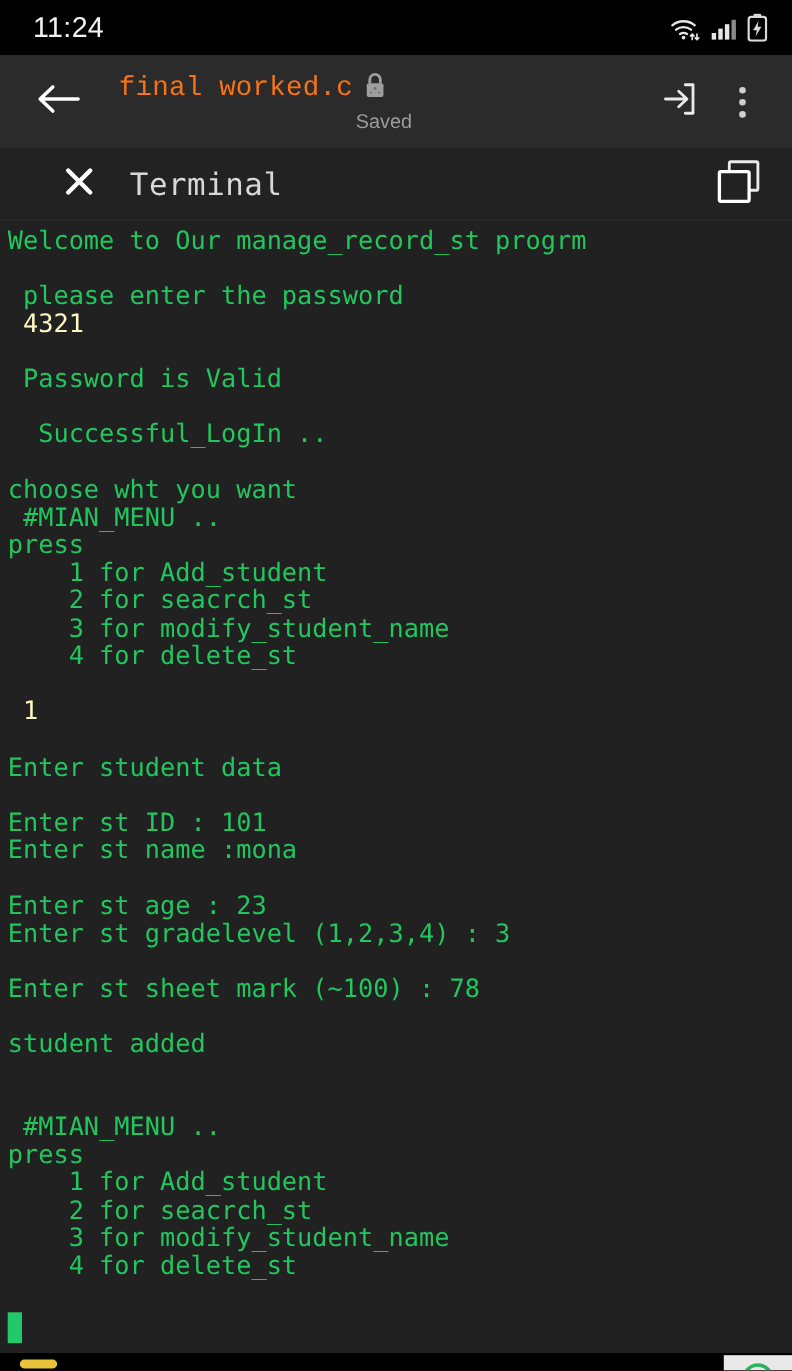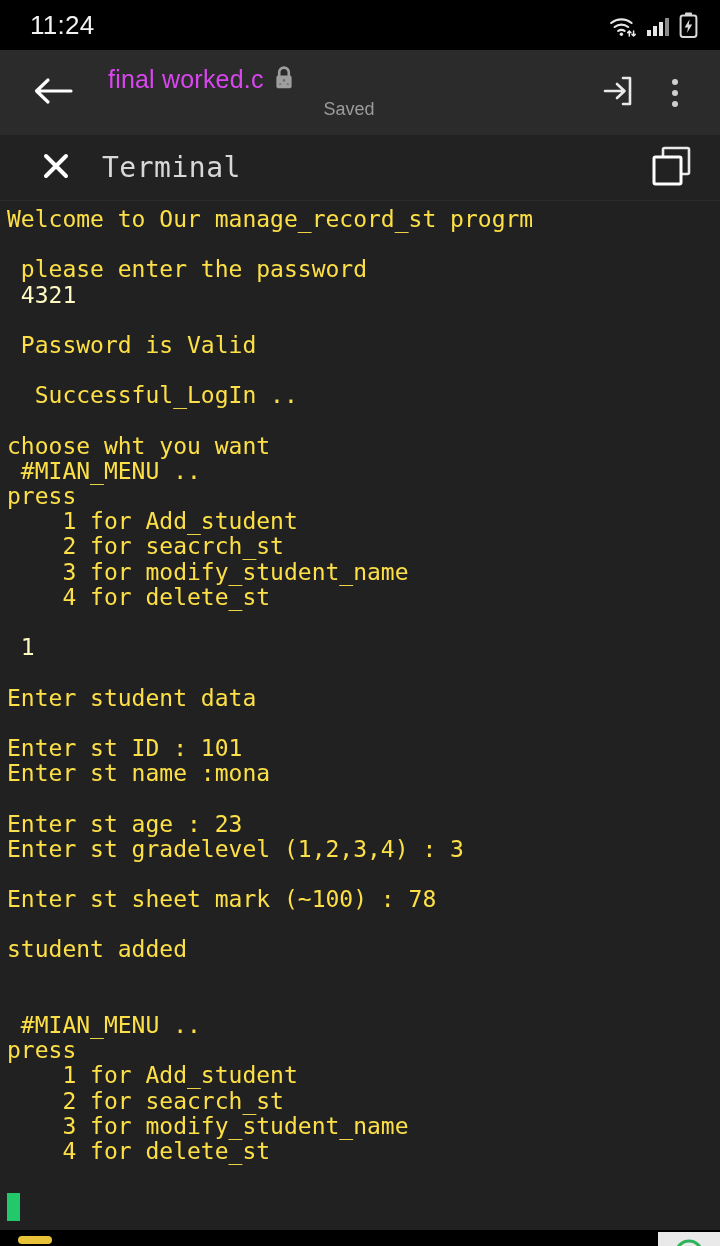--- a/index.html
+++ b/index.html
@@ -23,33 +23,33 @@
 
   
   .appbar {
     flex:0 0 85px; height:85px; background:#2b2b2b;
     display:flex; align-items:center; padding:0 18px 0 26px;
   }
   .appbar-back { width:54px; height:54px; display:flex; align-items:center; justify-content:center; flex:0 0 54px; }
   .appbar-titles { flex:1 1 auto; margin-left:28px; display:flex; flex-direction:column; justify-content:center; }
   .appbar-titlerow { display:flex; align-items:center; gap:9px; }
   .appbar-title {
-    color:#d946ef; font-size:25px; letter-spacing:.2px;
-    font-family:Liberation Sans, sans-serif;
+    color:#f97316; font-size:25px; letter-spacing:.2px;
+    font-family:Liberation Mono, monospace;
   }
   .appbar-sub { color:#9b9b9b; font-size:18px; margin-top:5px; font-family:"Liberation Sans", sans-serif;text-align:center; }
   .appbar-actions { display:flex; align-items:center; gap:4px; flex:0 0 auto; }
   .icon-btn { width:54px; height:54px; display:flex; align-items:center; justify-content:center; }
   .dots { display:flex; flex-direction:column; gap:5px; align-items:center; }
   .dots i { width:6px; height:6px; border-radius:50%; background:#cfcfcf; display:block; }
 
   
   .termbar {
     flex:0 0 66px; height:66px; background:#222222;
-    display:flex; align-items:center; padding:0 22px 0 36px;
+    display:flex; align-items:center; padding:0 22px 0 52px;
     border-bottom:1px solid #2a2a2a;
   }
   .term-close { width:40px; height:40px; display:flex; align-items:center; justify-content:center; flex:0 0 40px; }
   .term-title {
     color:#d8d8d8; font-size:28px; margin-left:26px; flex:1 1 auto;
     font-family:"DejaVu Sans Mono", monospace; letter-spacing:.5px;
   }
   .term-tabs { width:52px; height:52px; display:flex; align-items:center; justify-content:center; flex:0 0 52px; }
 
   
@@ -58,21 +58,21 @@
     padding:6px 0 0 0;
   }
   .term-lines {
     font-family:"DejaVu Sans Mono", monospace;
     font-size:23px;
     line-height:25.2px;
     white-space:pre;
     padding-left:7px;
     letter-spacing:0px;
   }
-  .term-lines .ln { display:block; height:25.2px; color:#fde047; }
+  .term-lines .ln { display:block; height:25.2px; color:#22c55e; }
   .term-lines .ln.user { color:#fef9c3; }
   .term-lines .ln.blank { color:transparent; }
 
   .cursor {
     position:absolute; left:7px; bottom:9px;
     width:13px; height:28px; background:#22c96a;
   }
 
   
   .navstrip {

